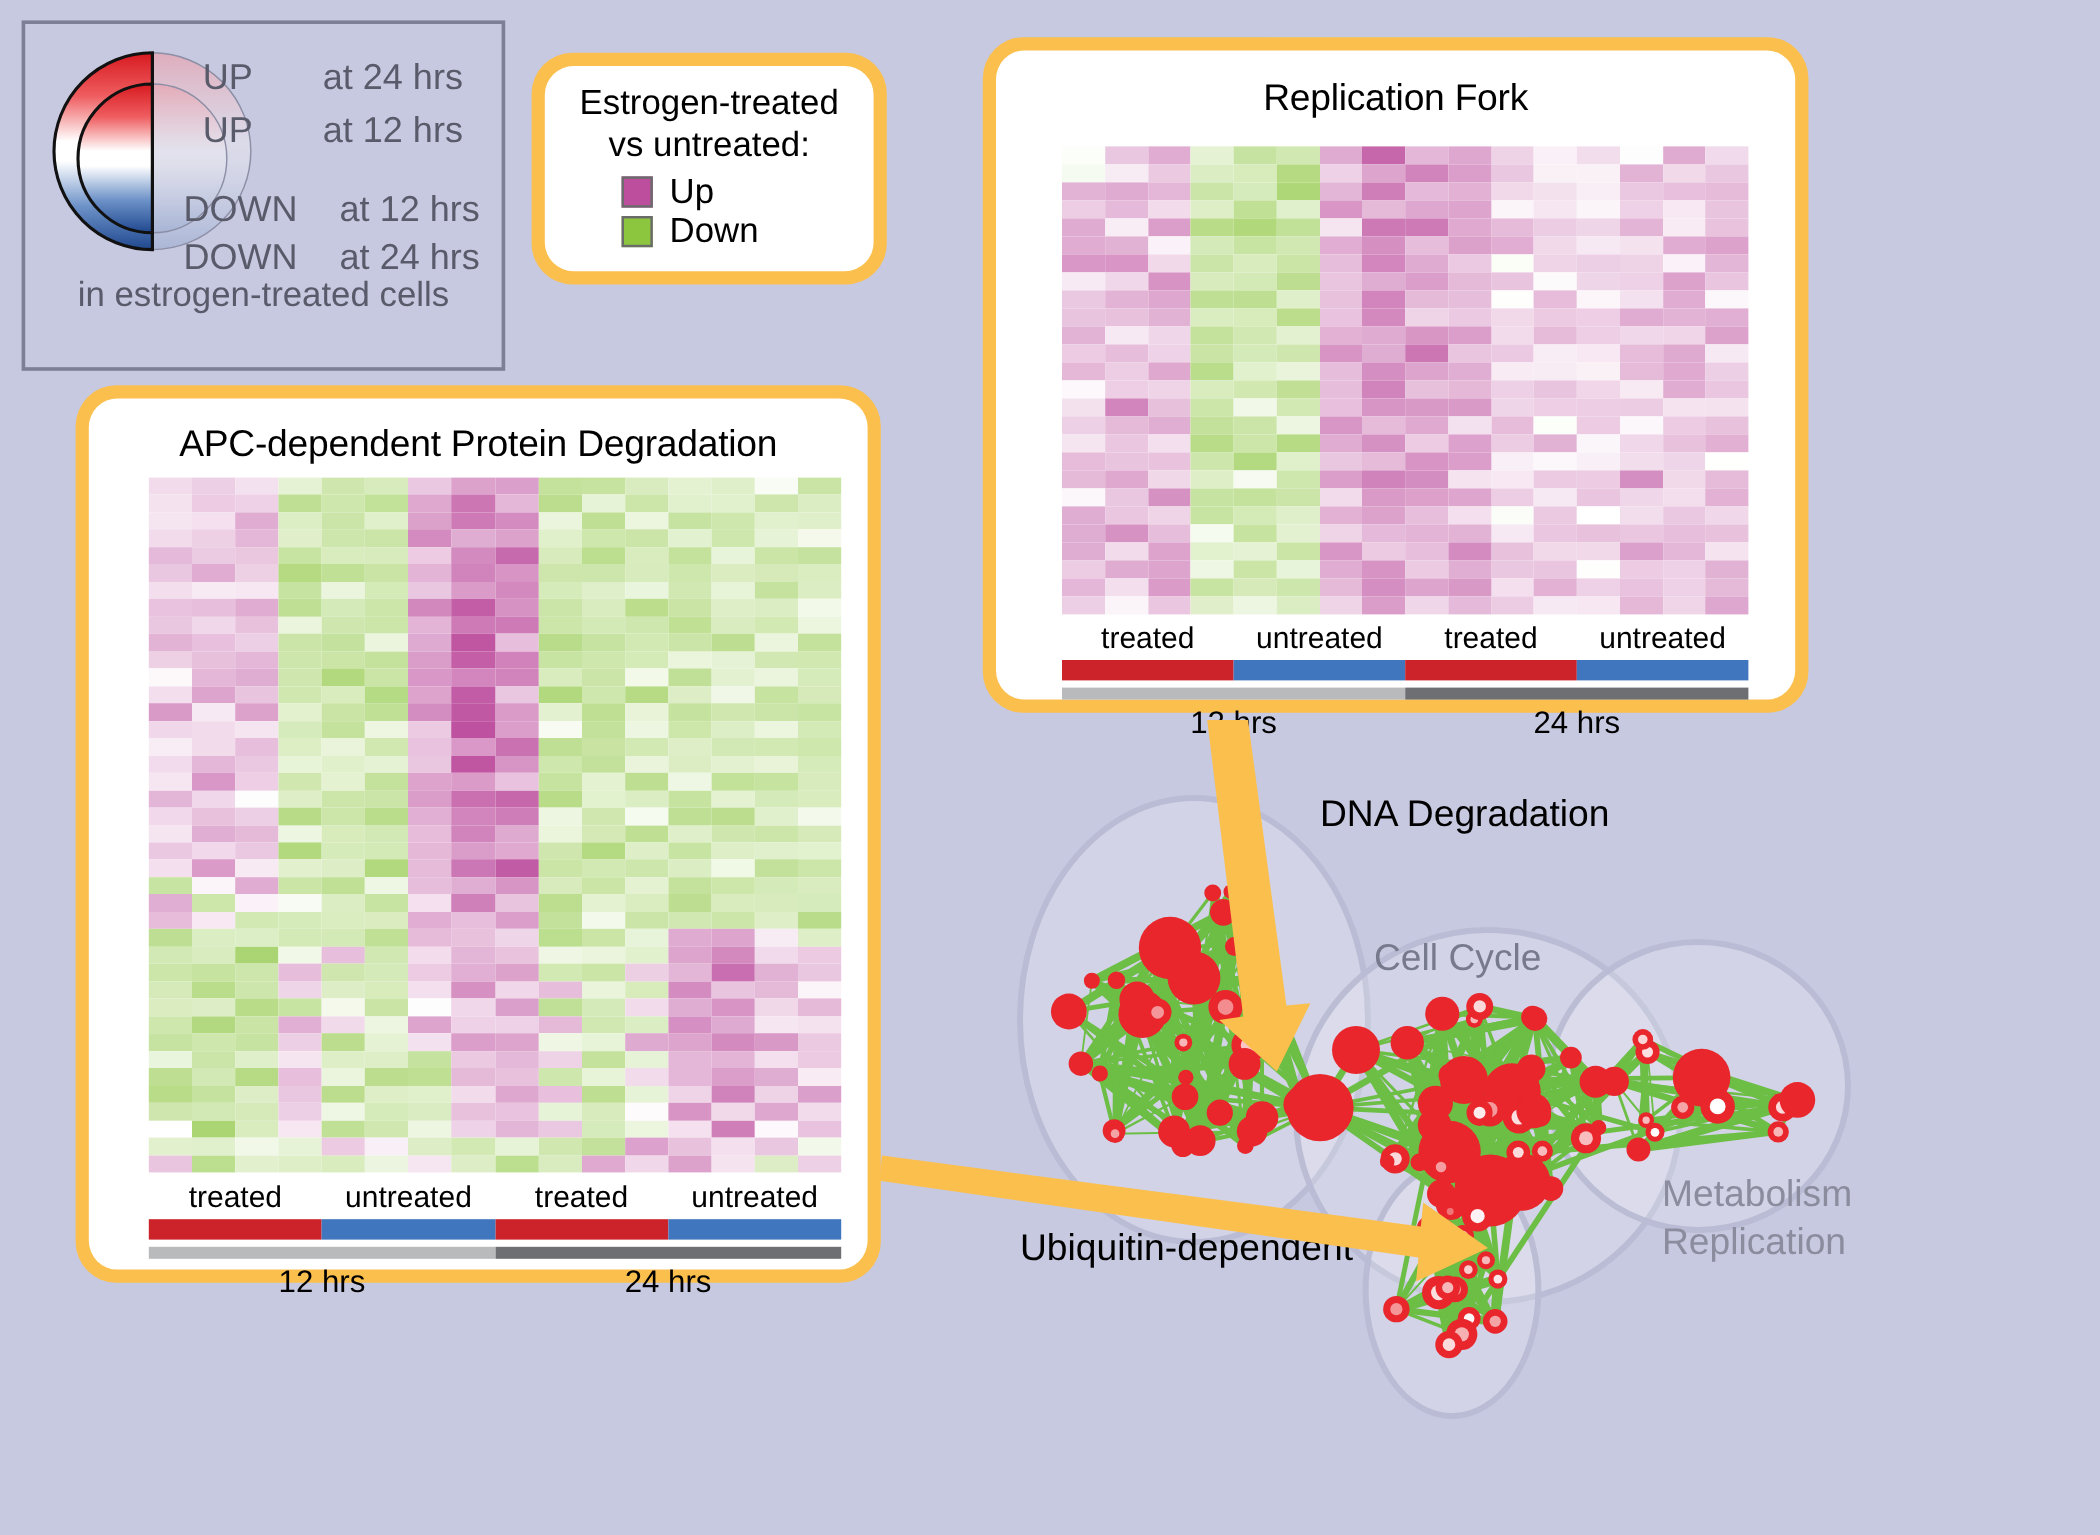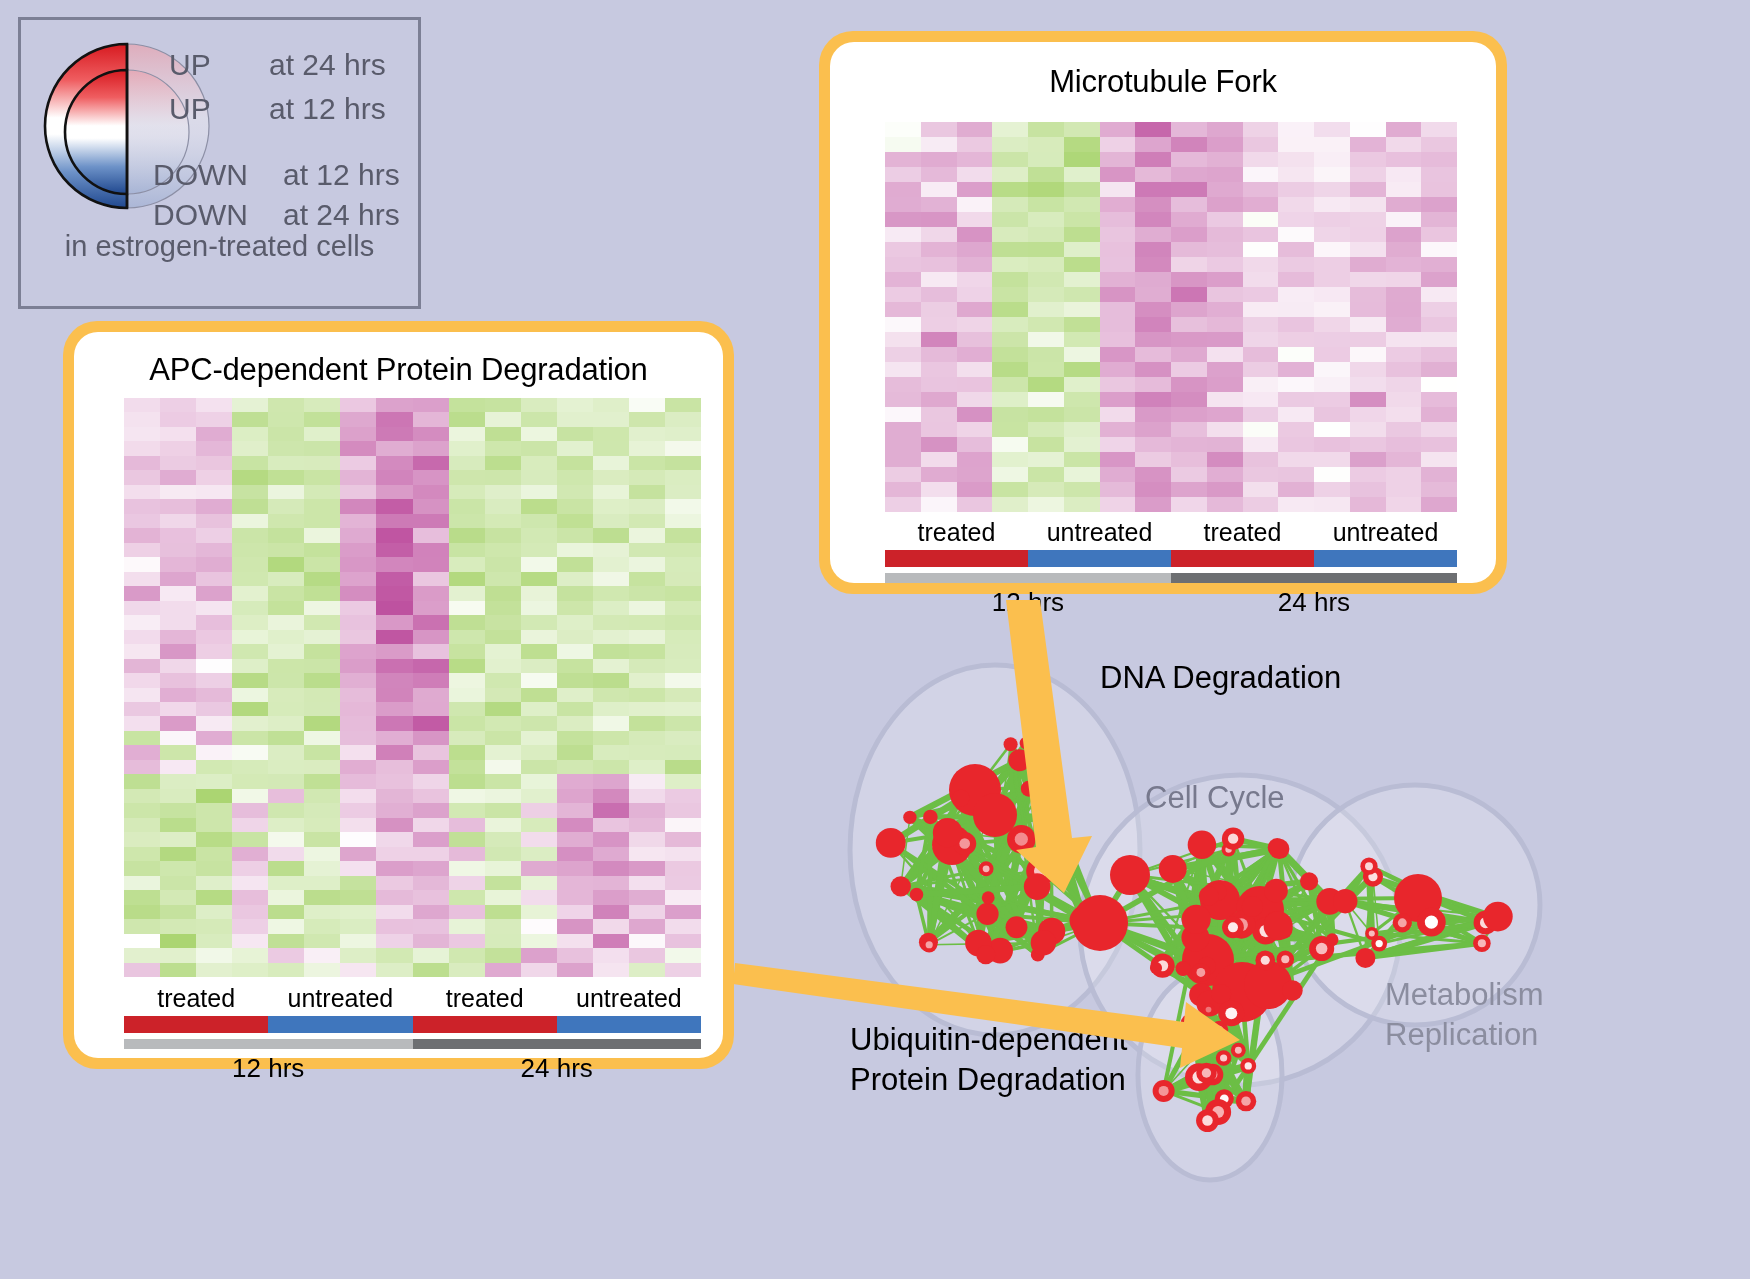--- a/index.html
+++ b/index.html
@@ -127,24 +127,42 @@
     <div class="ck-row" style="left:262px;top:138px;">at 12 hrs</div>
 
     <div class="ck-lab" style="left:132px;top:178px;">DOWN</div>
     <div class="ck-row" style="left:262px;top:178px;">at 24 hrs</div>
 
     <div id="ck-foot">
       <div>in estrogen-treated cells</div>
     </div>
   </div>
 
+  <div id="legend" class="panel">
+    <div class="panel-inner">
+      <div class="lg-head">
+        <div>Estrogen-treated</div>
+        <div>vs untreated:</div>
+      </div>
+      <div class="lg-items">
+        <div class="lg-item">
+          <span class="lg-sw" id="sw-up" style="background: rgb(189, 78, 158);"></span>
+          <span class="lg-txt">Up</span>
+        </div>
+        <div class="lg-item">
+          <span class="lg-sw" id="sw-down" style="background: rgb(140, 198, 62);"></span>
+          <span class="lg-txt">Down</span>
+        </div>
+      </div>
+    </div>
+  </div>
 
   <div id="rf" class="panel">
     <div class="panel-inner">
-      <div class="panel-title">Microtubule Fork</div>
+      <div class="panel-title">Replication Fork</div>
       <div class="hm" id="rf-hm" style="grid-template-columns: repeat(16, 1fr); grid-template-rows: repeat(26, 1fr);">
           <div style="background:rgb(252,254,250)"></div>
           <div style="background:rgb(234,199,224)"></div>
           <div style="background:rgb(224,172,209)"></div>
           <div style="background:rgb(229,242,211)"></div>
           <div style="background:rgb(199,227,161)"></div>
           <div style="background:rgb(210,232,179)"></div>
           <div style="background:rgb(224,171,209)"></div>
           <div style="background:rgb(198,103,171)"></div>
           <div style="background:rgb(228,183,216)"></div>
@@ -1889,21 +1907,20 @@
       </svg>
 
     <div class="net-label" id="lab-dna">DNA Degradation</div>
     <div class="net-label" id="lab-cc">Cell Cycle</div>
     <div class="net-label" id="lab-mt">
       <div>Metabolism</div>
       <div>Replication</div>
     </div>
     <div class="net-label" id="lab-ub">
       <div>Ubiquitin-dependent</div>
-      <div>Protein Degradation</div>
     </div>
   </div>
 
   <svg class="arrow" style="left:0;top:0;width:1750px;height:1279px;pointer-events:none;">
 
     <g>
       <path d="M1006,600 L1040,600 L1072,838 L1092,836 L1064,893 L1016,850 L1036,847 Z" fill="#fbbf4e"></path>
     </g>
 
     <g>

